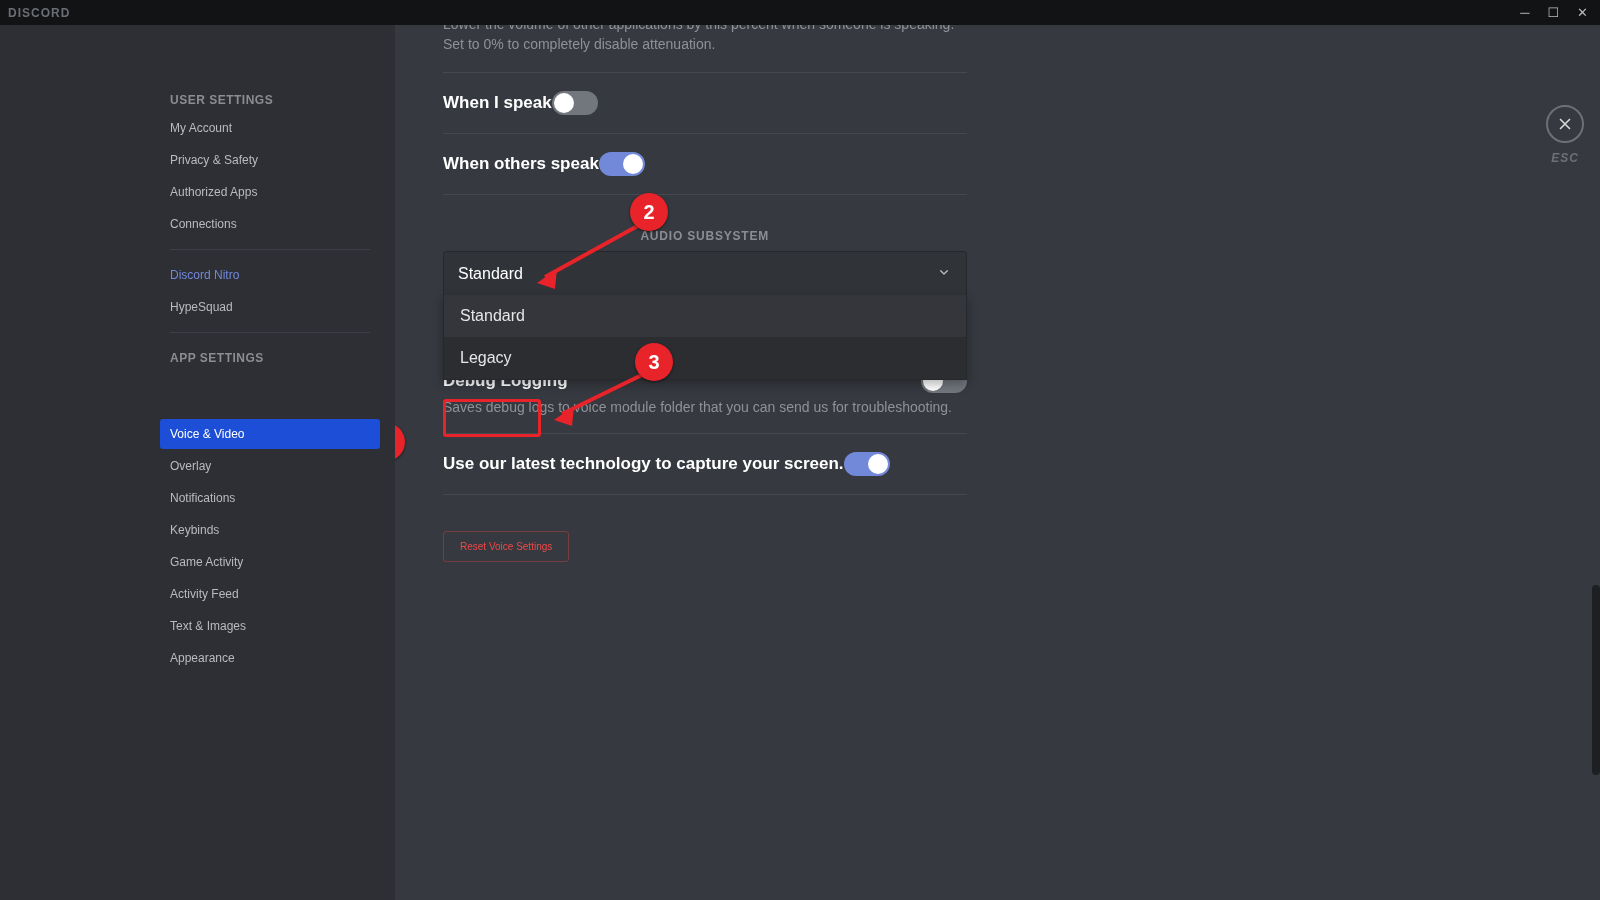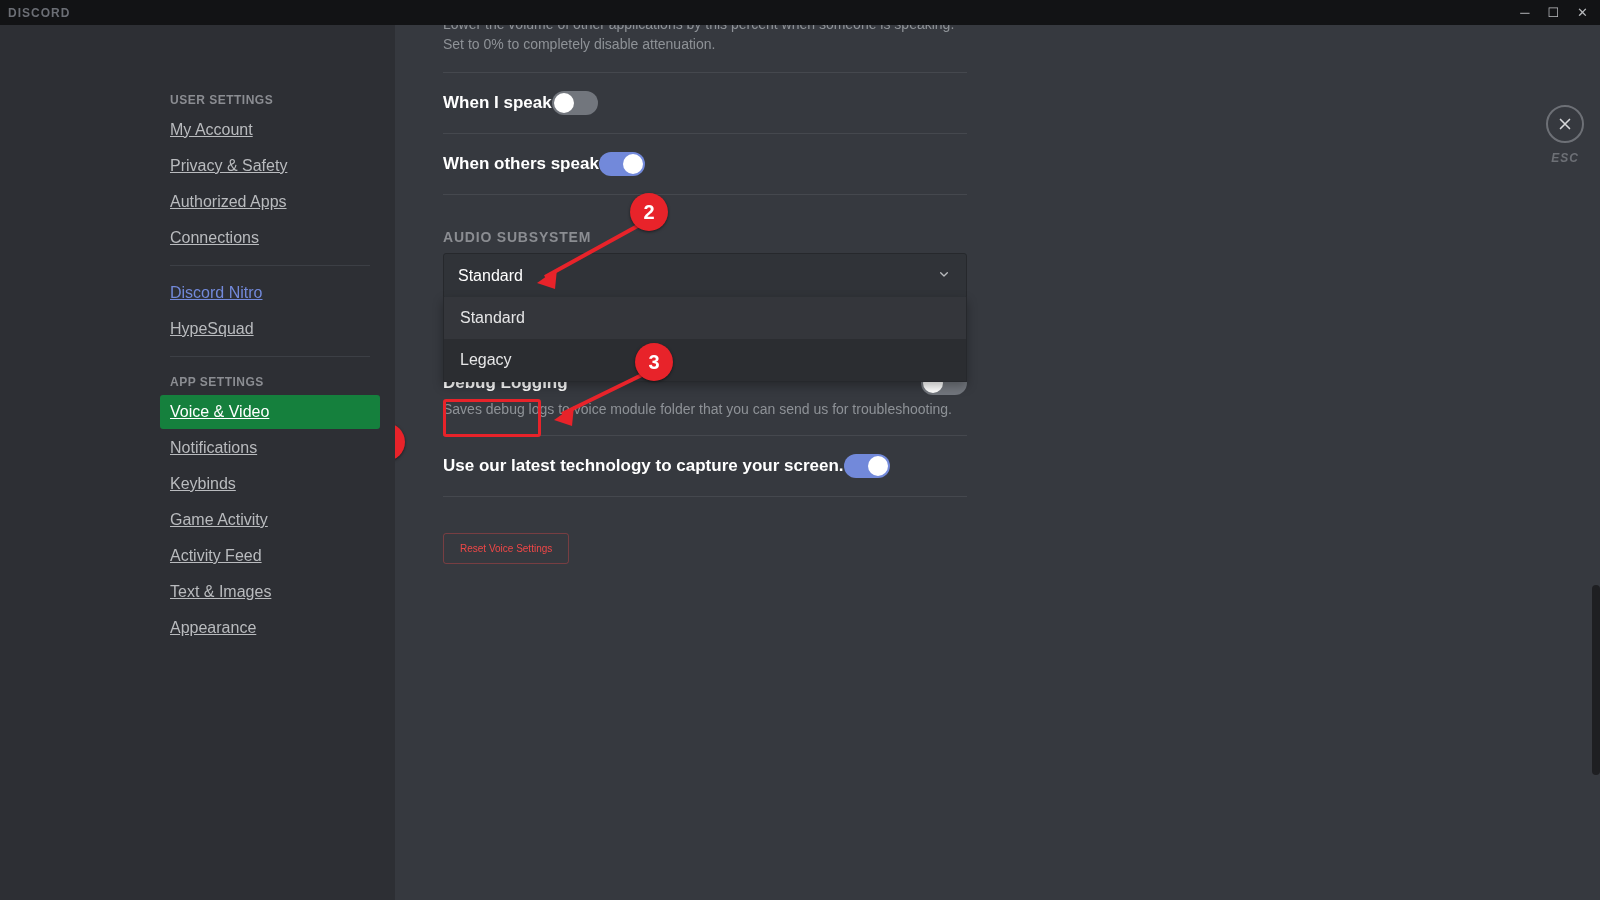--- a/index.html
+++ b/index.html
@@ -60,29 +60,29 @@
   .section-header{
     font-size:12px;
     font-weight:700;
     letter-spacing:0.5px;
     color:var(--text-header);
     padding:8px 10px 6px;
   }
   .nav-item{
     padding:8px 10px;
     border-radius:3px;
-    font-size:16px;
+    font-size:12px;
     color:var(--text-normal);
     cursor:pointer;
     margin-bottom:2px;
-    text-decoration:underline;
   }
   .nav-item.active{
-    background:#15803d;
+    background:#1d4ed8;
     color:var(--text-bright);
+    margin-top:48px;
   }
   .nav-item.nitro{color:var(--blurple);}
   .nav-divider{
     height:1px;
     background:#3c3f45;
     margin:10px 10px;
   }
   
   .content-wrap{
     flex:1;
@@ -140,25 +140,26 @@
     color:var(--text-bright);
     font-size:17px;
     font-weight:600;
   }
   .row-sub{
     color:var(--text-muted);
     font-size:14px;
     margin-top:6px;
   }
   .section-title{
-    font-size:14px;
+    font-size:12px;
     font-weight:700;
     letter-spacing:0.8px;
     color:var(--text-header);
     padding:34px 0 8px;
+    text-align:center;
   }
   
   .toggle{
     width:46px;height:24px;border-radius:12px;position:relative;
   }
   .toggle.off{background:var(--toggle-off);}
   .toggle.on{background:var(--blurple);}
   .toggle .knob{
     width:20px;height:20px;border-radius:50%;background:#fff;
     position:absolute;top:2px;
@@ -246,20 +247,21 @@
       <div class="nav-item">My Account</div>
       <div class="nav-item">Privacy &amp; Safety</div>
       <div class="nav-item">Authorized Apps</div>
       <div class="nav-item">Connections</div>
       <div class="nav-divider"></div>
       <div class="nav-item nitro">Discord Nitro</div>
       <div class="nav-item">HypeSquad</div>
       <div class="nav-divider"></div>
       <div class="section-header">APP SETTINGS</div>
       <div class="nav-item active">Voice &amp; Video</div>
+      <div class="nav-item">Overlay</div>
       <div class="nav-item">Notifications</div>
       <div class="nav-item">Keybinds</div>
       <div class="nav-item">Game Activity</div>
       <div class="nav-item">Activity Feed</div>
       <div class="nav-item">Text &amp; Images</div>
       <div class="nav-item">Appearance</div>
     </div>
   </div>
 
   <div class="content-wrap">

